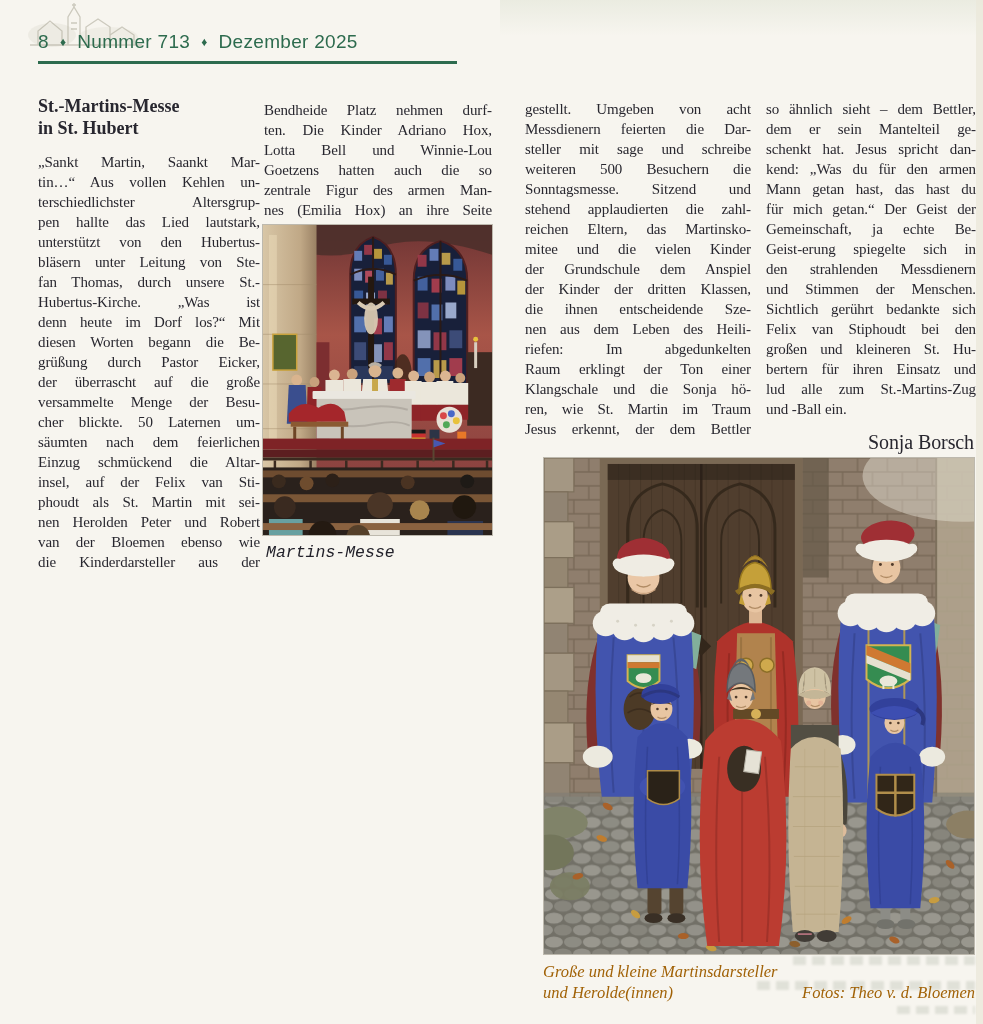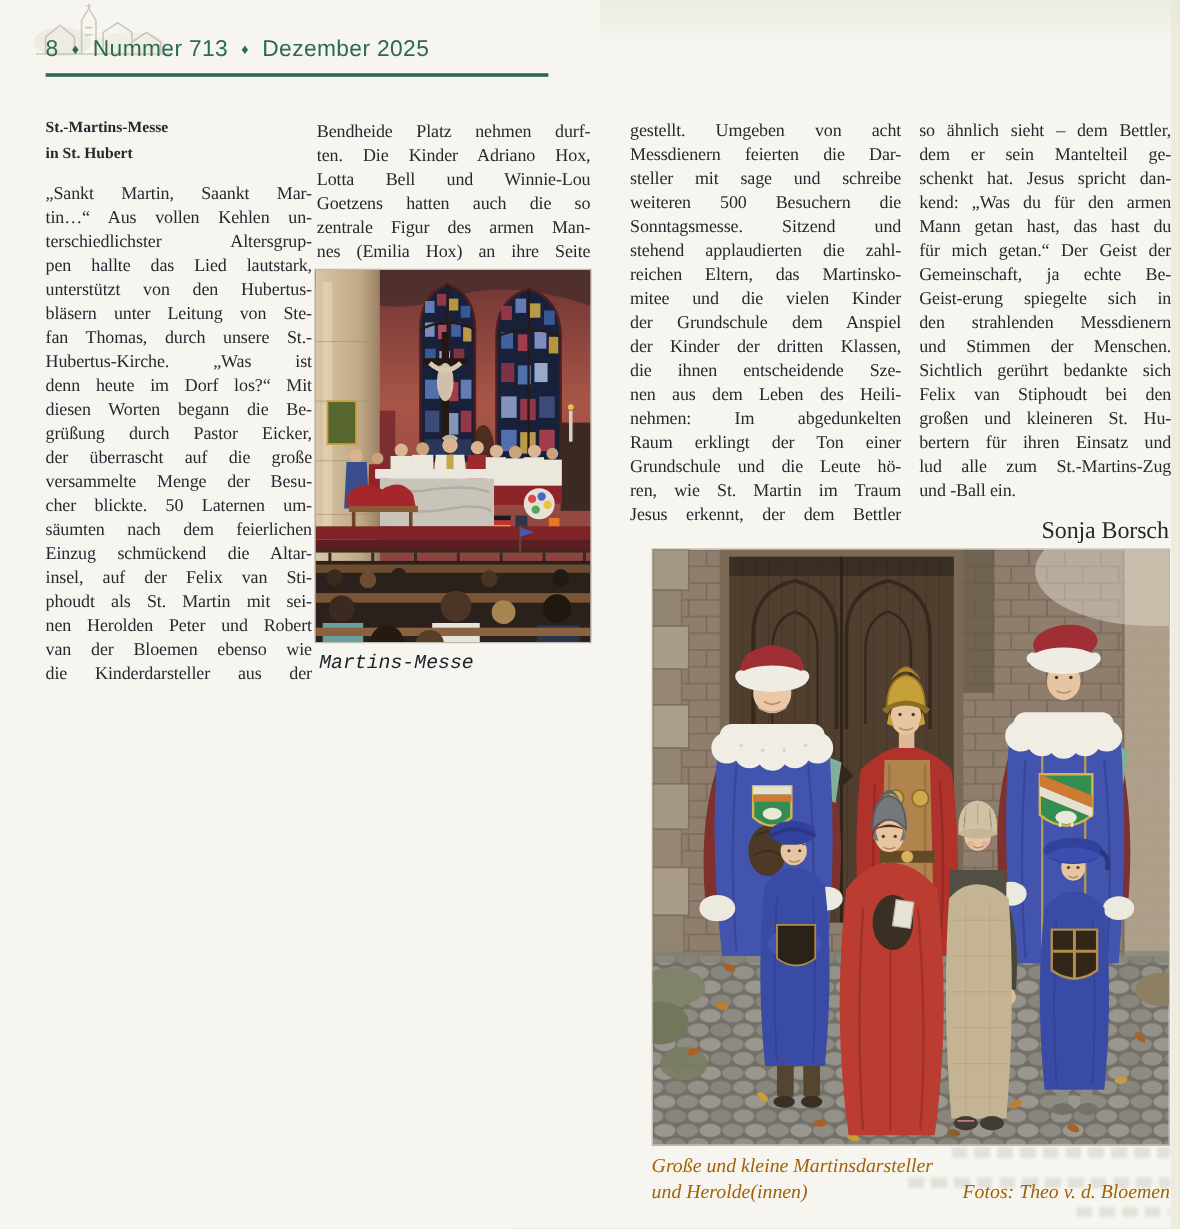--- a/index.html
+++ b/index.html
@@ -17,21 +17,21 @@
   }
   .hdr .dia{font-size:12px;transform:translateY(-2px);}
   .rule{position:absolute;left:38px;top:61px;width:419px;height:2.5px;background:#2d6b4e;}
   .wm{position:absolute;left:16px;top:1px;}
   
   .col{position:absolute;font-size:15px;letter-spacing:-0.1px;}
   .col1{left:38px;top:95px;width:222px;}
   .col2{left:264px;top:88px;width:228px;}
   .col3{left:525px;top:87px;width:226px;}
   .col4{left:766px;top:87px;width:210px;}
-  .title{font-weight:bold;font-size:13px;line-height:22px;letter-spacing:0;}
+  .title{font-weight:bold;font-size:18px;line-height:22px;letter-spacing:0;}
   .para{margin-top:13px;}
   .col2 .para,.col3 .para,.col4 .para{margin-top:12px;}
   .tline{
     text-align:justify;height:20px;line-height:20px;overflow:hidden;
   }
   .tline::after{content:"";display:inline-block;width:100%;height:0;}
   .tline.left{text-align:left;}
   .tline.left::after{content:none;}
   .byline{margin-top:12px;text-align:right;font-size:20px;padding-right:2px;}
   
@@ -293,23 +293,23 @@
         <div class="tline">steller mit sage und schreibe</div>
         <div class="tline">weiteren 500 Besuchern die</div>
         <div class="tline">Sonntagsmesse. Sitzend und</div>
         <div class="tline">stehend applaudierten die zahl-</div>
         <div class="tline">reichen Eltern, das Martinsko-</div>
         <div class="tline">mitee und die vielen Kinder</div>
         <div class="tline">der Grundschule dem Anspiel</div>
         <div class="tline">der Kinder der dritten Klassen,</div>
         <div class="tline">die ihnen entscheidende Sze-</div>
         <div class="tline">nen aus dem Leben des Heili-</div>
-        <div class="tline">nehmen: Im abgedunkelten</div>
+        <div class="tline">riefen: Im abgedunkelten</div>
         <div class="tline">Raum erklingt der Ton einer</div>
-        <div class="tline">Grundschule und die Leute hö-</div>
+        <div class="tline">Klangschale und die Sonja hö-</div>
         <div class="tline">ren, wie St. Martin im Traum</div>
         <div class="tline">Jesus erkennt, der dem Bettler</div>
       </div>
   </section>
 
   <section class="col col4">
     <div class="para">
         <div class="tline">so ähnlich sieht – dem Bettler,</div>
         <div class="tline">dem er sein Mantelteil ge-</div>
         <div class="tline">schenkt hat. Jesus spricht dan-</div>

